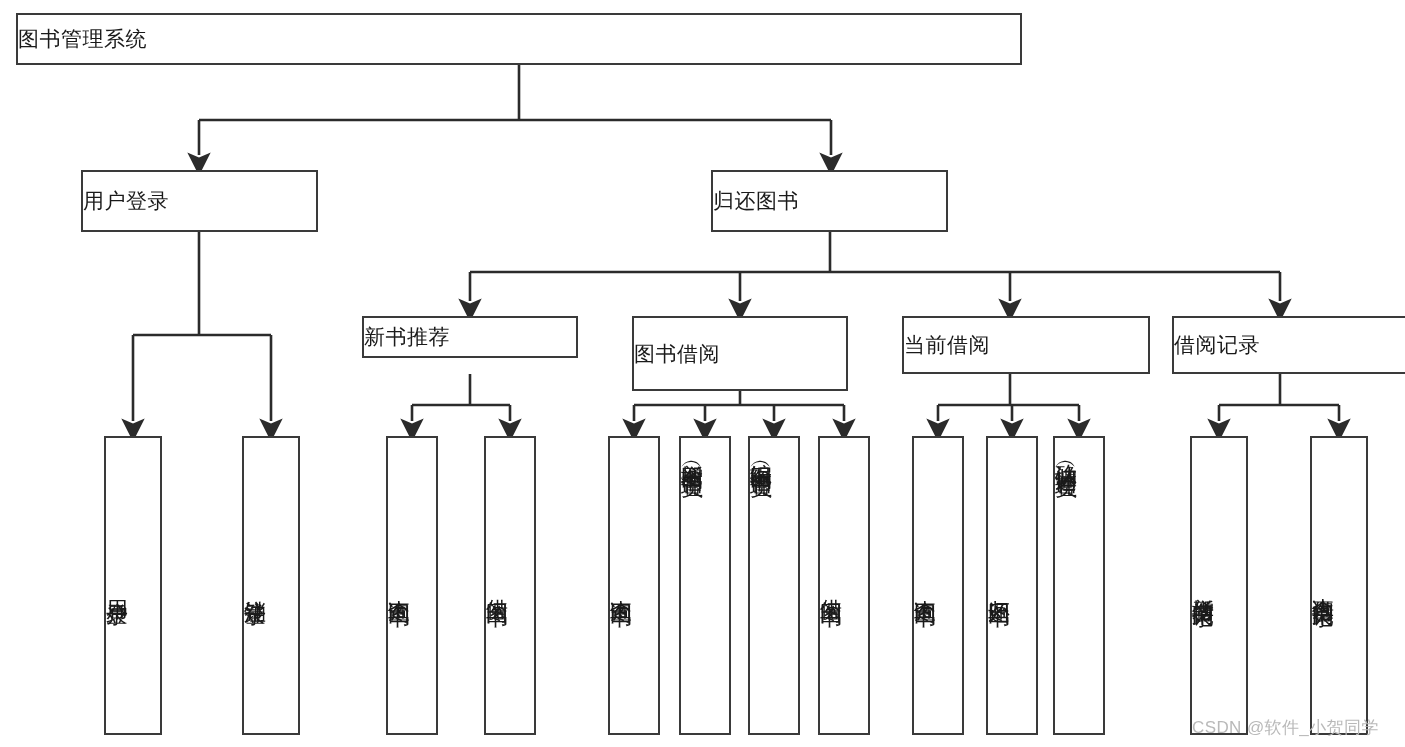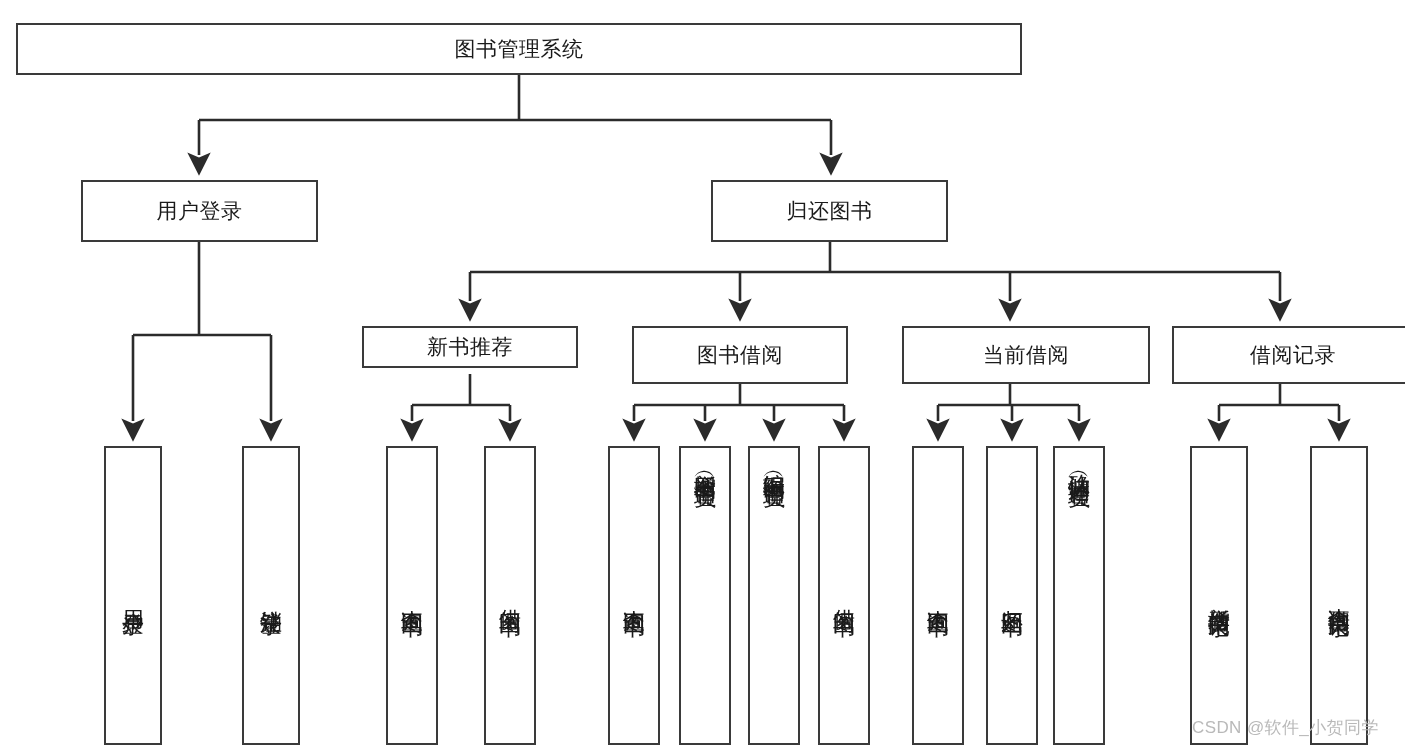--- a/index.html
+++ b/index.html
@@ -24,23 +24,22 @@
     width: 1405px;
     height: 747px;
   }
   .node {
     position: absolute;
     box-sizing: border-box;
     background: #ffffff;
     border: 2px solid #3a3a3a;
     display: flex;
     align-items: center;
-    justify-content: center;
+    justify-content: flex-start;
     color: #1a1a1a;
-    margin-top: 10px;
   }
   .node-label {
     text-align: center;
     line-height: 1.12;
     letter-spacing: 0.5px;
   }
   .h-node .node-label {
     font-size: 21px;
   }
   .v-node {
@@ -128,21 +127,21 @@
       </div>
       <div class="node h-node" style="left: 81px; top: 170px; width: 237px; height: 62px;">
         <div class="node-label">用户登录</div>
       </div>
       <div class="node h-node" style="left: 711px; top: 170px; width: 237px; height: 62px;">
         <div class="node-label">归还图书</div>
       </div>
       <div class="node h-node" style="left: 362px; top: 316px; width: 216px; height: 42px;">
         <div class="node-label">新书推荐</div>
       </div>
-      <div class="node h-node" style="left: 632px; top: 316px; width: 216px; height: 58px;">
+      <div class="node h-node" style="left: 632px; top: 316px; width: 216px; height: 75px;">
         <div class="node-label">图书借阅</div>
       </div>
       <div class="node h-node" style="left: 902px; top: 316px; width: 248px; height: 58px;">
         <div class="node-label">当前借阅</div>
       </div>
       <div class="node h-node" style="left: 1172px; top: 316px; width: 242px; height: 58px;">
         <div class="node-label">借阅记录</div>
       </div>
       <div class="node v-node centered" style="left: 104px; top: 436px; width: 58px; height: 299px;">
         <div class="node-label">用户登录</div>

